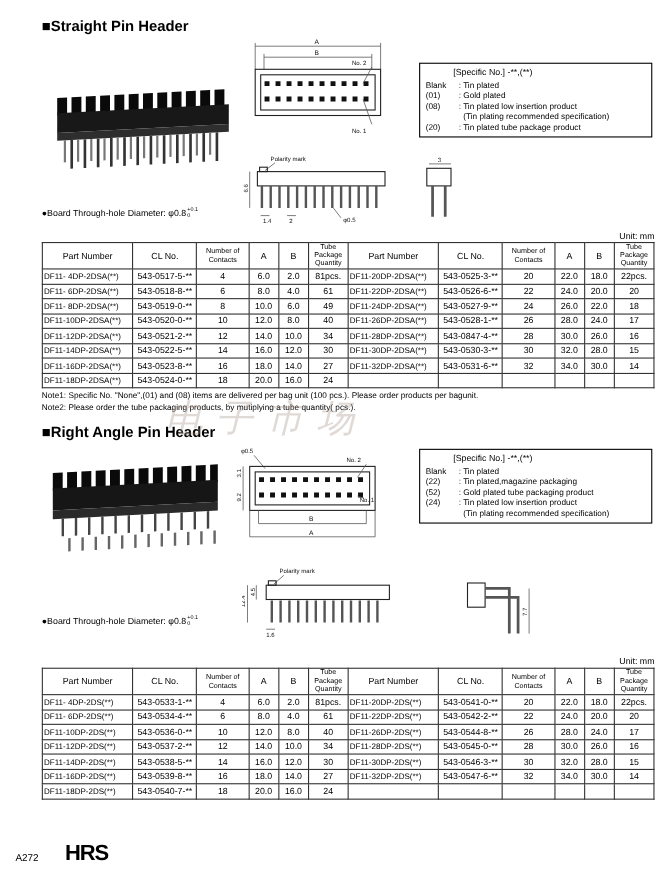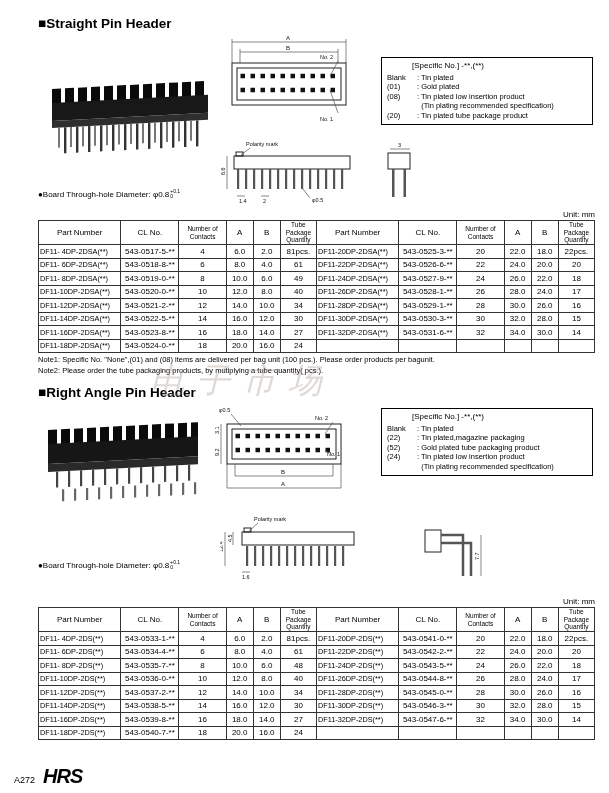--- a/index.html
+++ b/index.html
@@ -30,23 +30,23 @@
   .tol { display:inline-flex; flex-direction:column; font-size:5px; line-height:1; vertical-align:4px; margin-left:1px; }
   .tol i { font-style:normal; }
   .unit { text-align:right; font-size:8px; margin:3px 0 1px 0; }
   table.parts { border-collapse:collapse; width:100%; table-layout:fixed; }
   table.parts th, table.parts td { border:1px solid #333; text-align:center; vertical-align:middle; padding:0 1px; overflow:hidden; }
   table.parts th { font-weight:normal; font-size:6.5px; line-height:1.15; height:24px; }
   table.parts th.big { font-size:8px; }
   table.parts td { font-size:8px; height:13.5px; }
   table.parts td.pn { text-align:left; font-size:7.3px; white-space:nowrap; }
   .note { font-size:7.5px; margin-top:2px; }
-  .footer { position:absolute; left:14px; bottom:8px; display:flex; align-items:flex-end; gap:8px; z-index:2; }
+  .footer { position:absolute; left:14px; bottom:8px; display:flex; align-items:flex-end; gap:24px; z-index:2; }
   .pageno { font-size:9px; }
-  .logo { font-size:20px; font-weight:bold; font-style:italic; letter-spacing:-1px; line-height:0.9; }
+  .logo { font-size:20px; font-weight:bold; letter-spacing:-1px; line-height:0.9; }
   svg .t { font-size:6px; fill:#111; }
   svg .t5 { font-size:5.5px; fill:#111; }
   svg .thin { stroke:#555; stroke-width:0.7; fill:none; }
   svg .ol { fill:none; stroke:#222; stroke-width:1; }
 </style>
 </head>
 <body>
 
 <div class="page">
   <div class="watermark">电子市场</div>
@@ -231,21 +231,21 @@
             <td>17</td>
           </tr>
           <tr>
             <td class="pn">DF11-12DP-2DSA(**)</td>
             <td>543-0521-2-**</td>
             <td>12</td>
             <td>14.0</td>
             <td>10.0</td>
             <td>34</td>
             <td class="pn">DF11-28DP-2DSA(**)</td>
-            <td>543-0529-1-**</td>
+            <td>543-0847-4-**</td>
             <td>28</td>
             <td>30.0</td>
             <td>26.0</td>
             <td>16</td>
           </tr>
           <tr>
             <td class="pn">DF11-14DP-2DSA(**)</td>
             <td>543-0522-5-**</td>
             <td>14</td>
             <td>16.0</td>
@@ -443,34 +443,20 @@
             <td>4.0</td>
             <td>61</td>
             <td class="pn">DF11-22DP-2DS(**)</td>
             <td>543-0542-2-**</td>
             <td>22</td>
             <td>24.0</td>
             <td>20.0</td>
             <td>20</td>
           </tr>
           <tr>
-            <td class="pn">DF11- 8DP-2DS(**)</td>
-            <td>543-0535-7-**</td>
-            <td>8</td>
-            <td>10.0</td>
-            <td>6.0</td>
-            <td>48</td>
-            <td class="pn">DF11-24DP-2DS(**)</td>
-            <td>543-0543-5-**</td>
-            <td>24</td>
-            <td>26.0</td>
-            <td>22.0</td>
-            <td>18</td>
-          </tr>
-          <tr>
             <td class="pn">DF11-10DP-2DS(**)</td>
             <td>543-0536-0-**</td>
             <td>10</td>
             <td>12.0</td>
             <td>8.0</td>
             <td>40</td>
             <td class="pn">DF11-26DP-2DS(**)</td>
             <td>543-0544-8-**</td>
             <td>26</td>
             <td>28.0</td>

